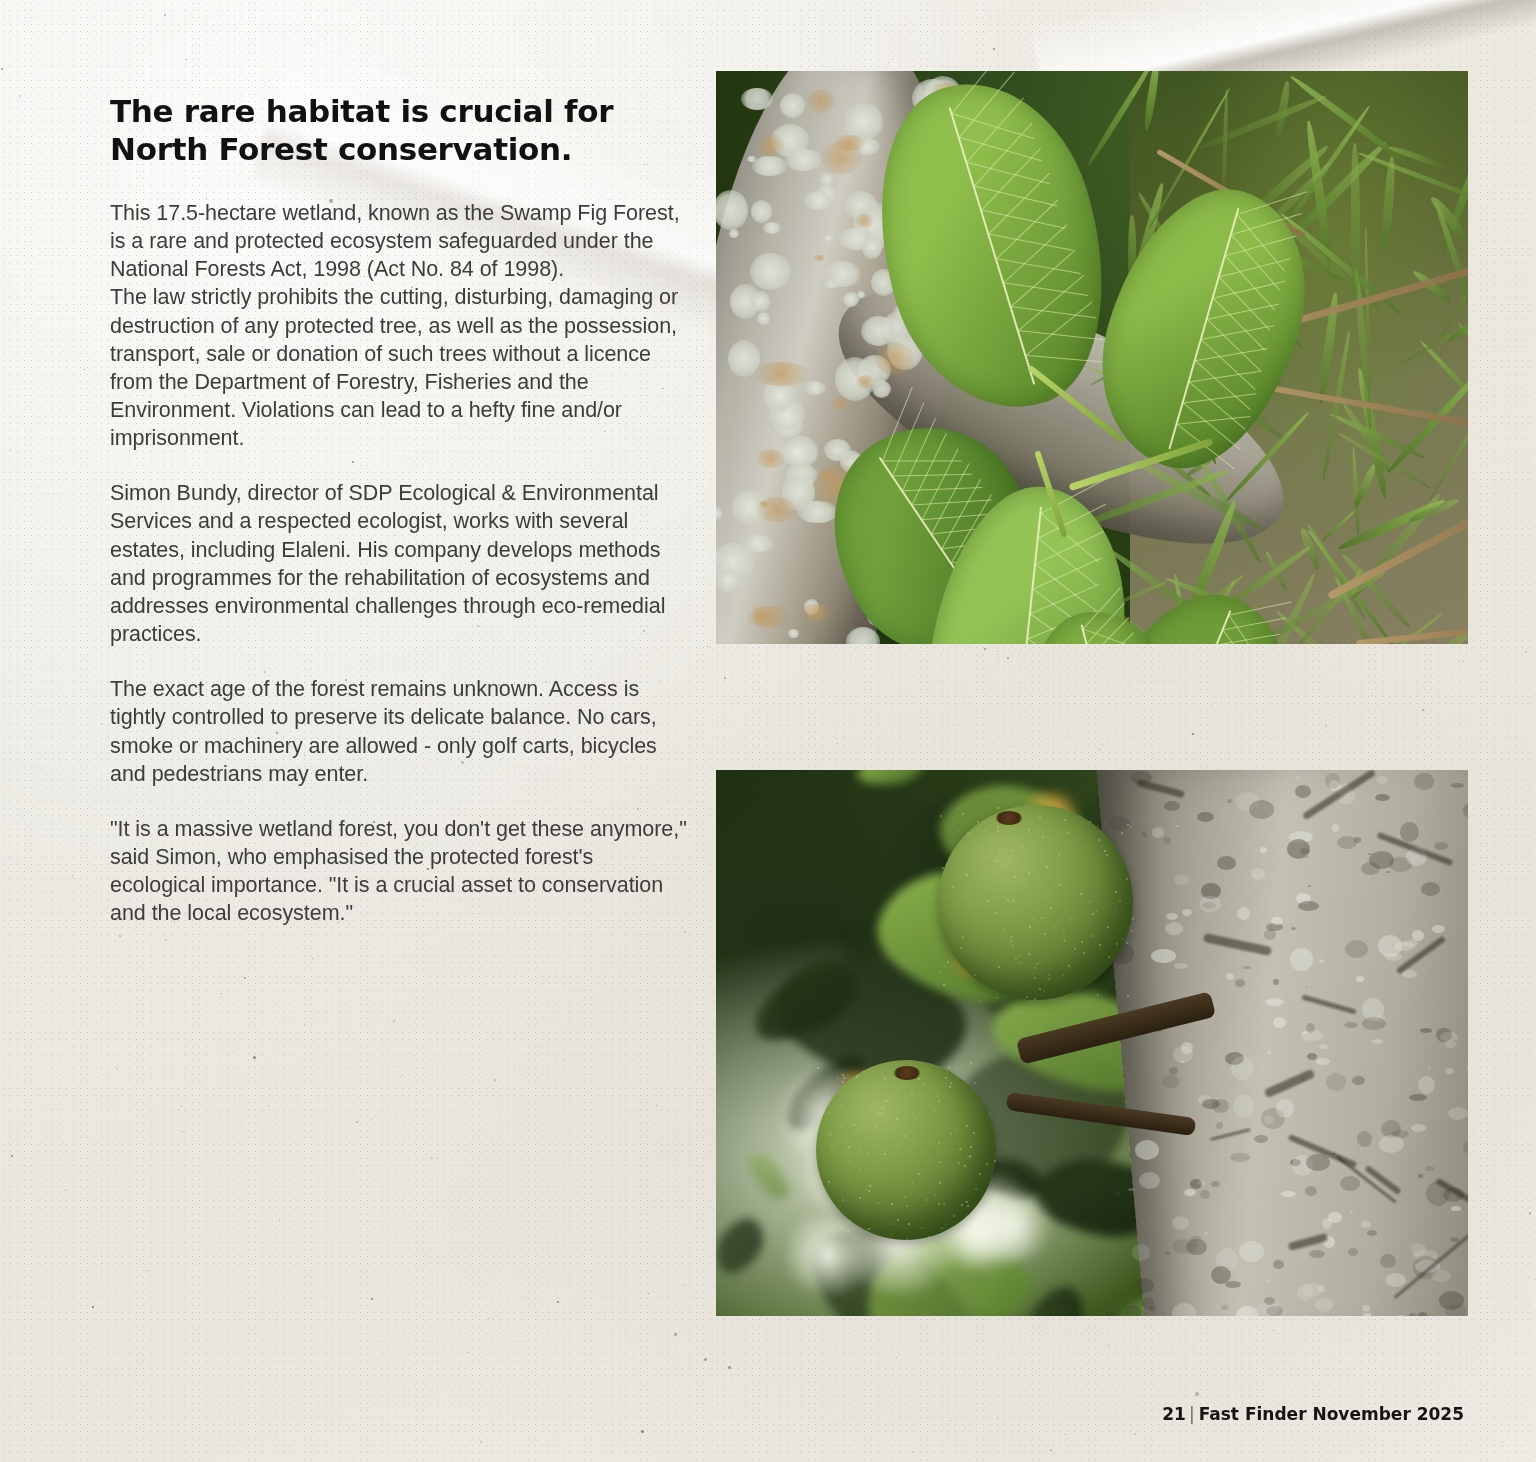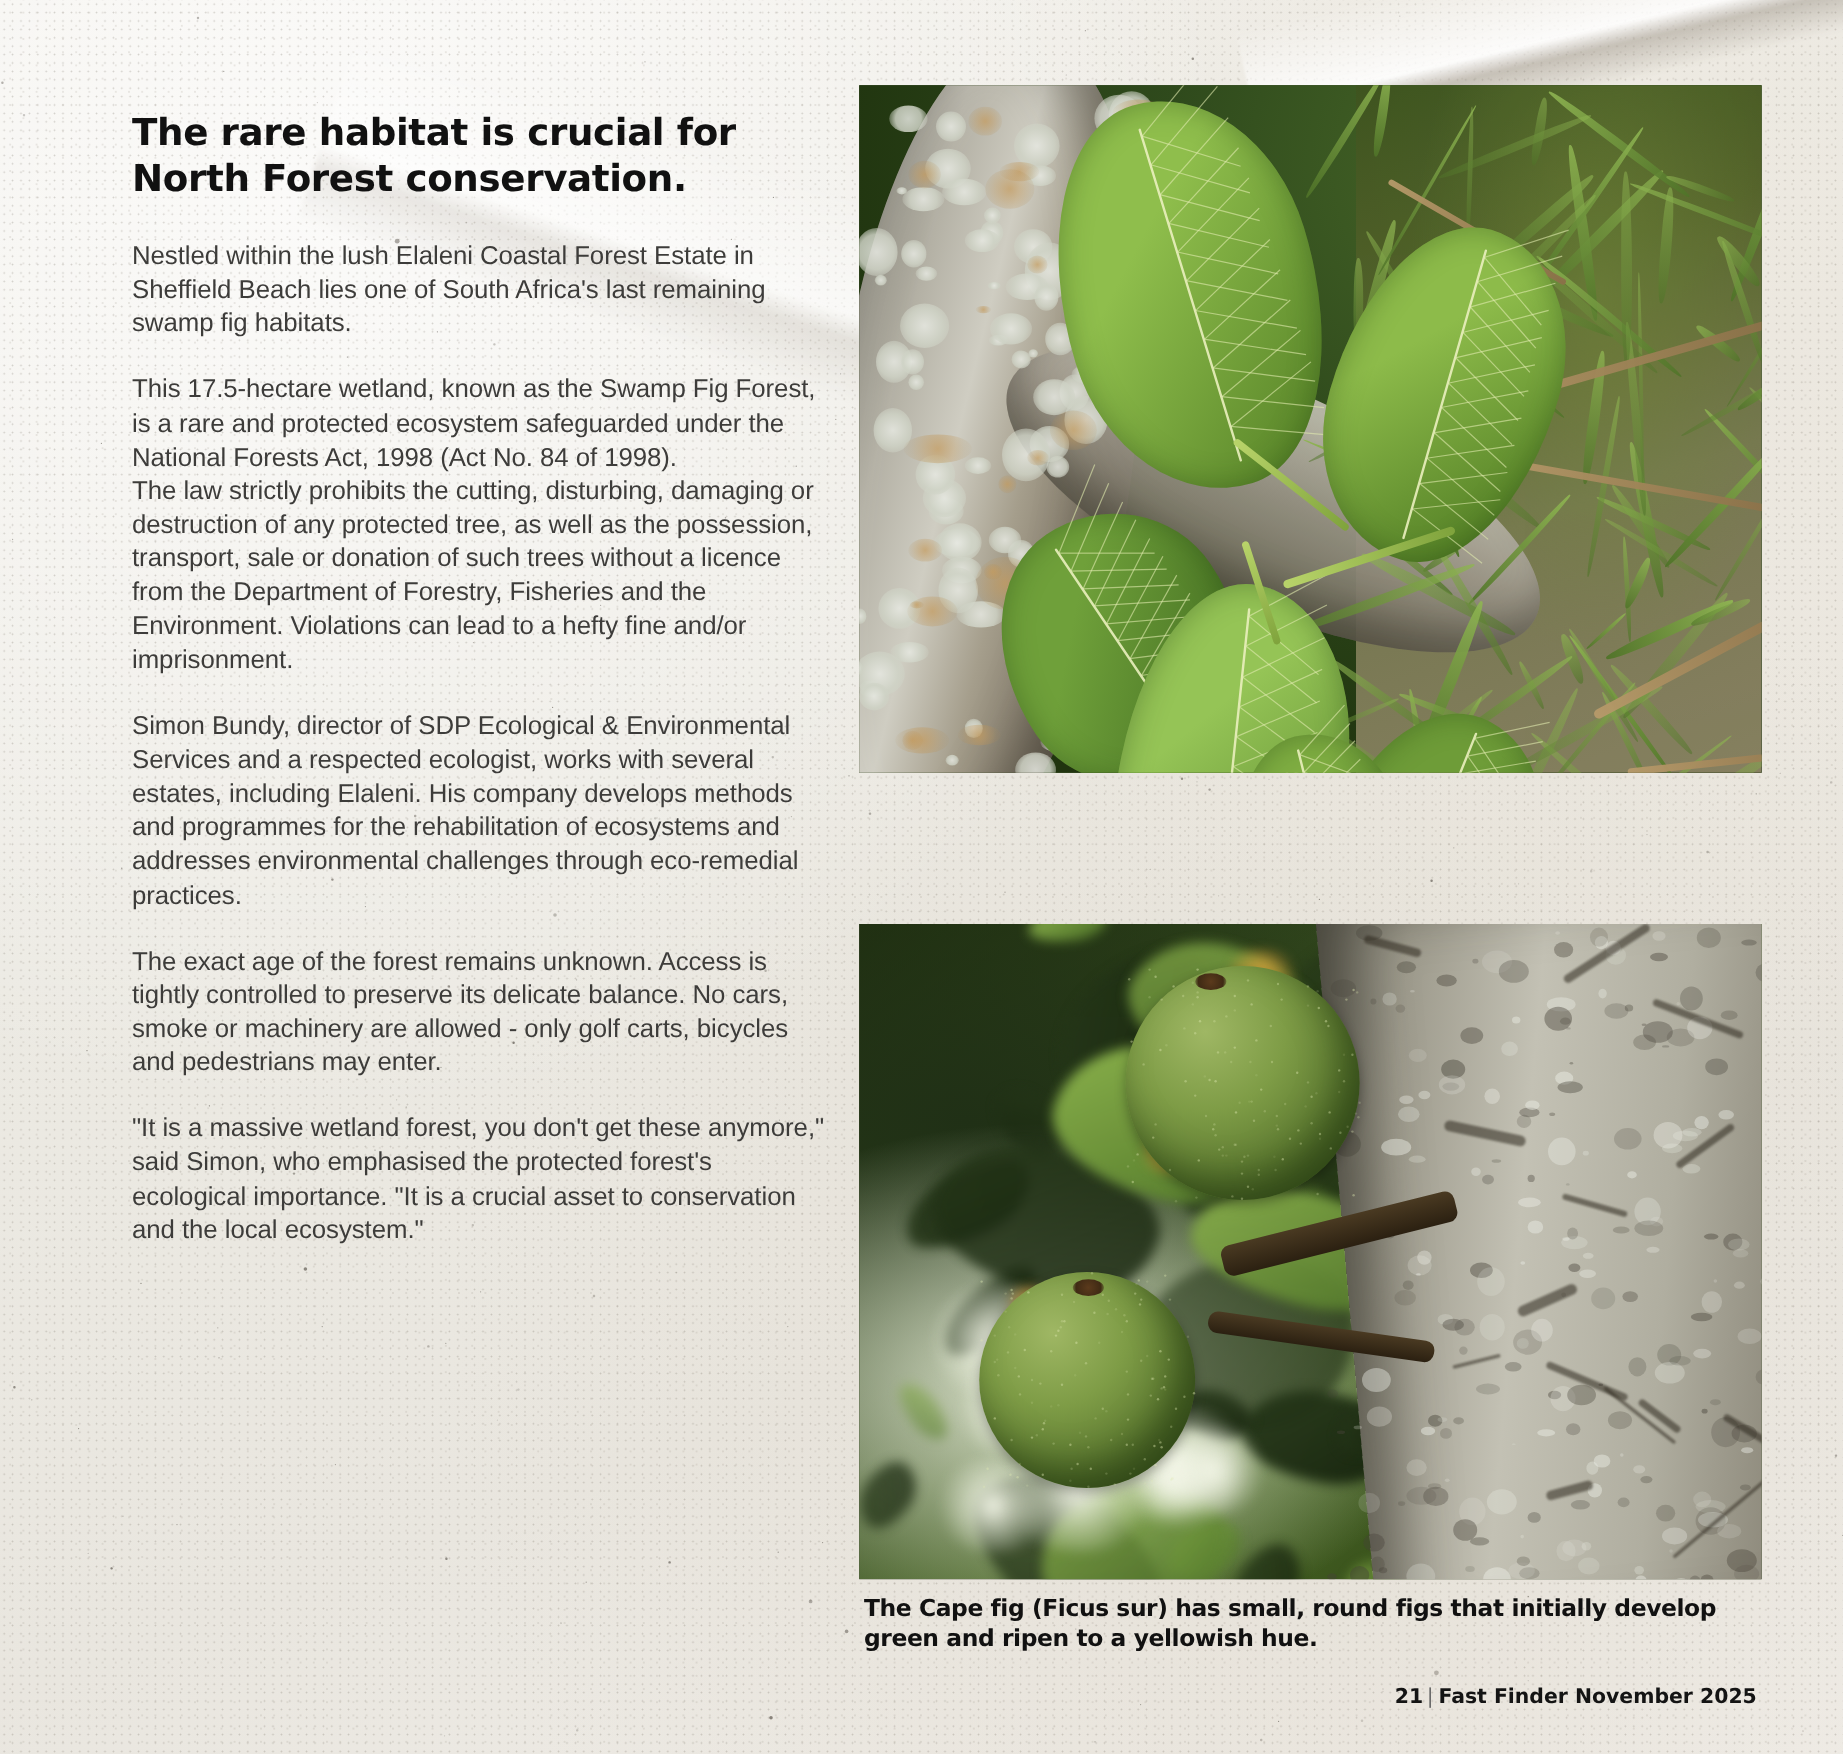--- a/index.html
+++ b/index.html
@@ -546,21 +546,20 @@
   </div>
 
 <div class="page">
 
   <div class="left-col">
 
     <h1 class="headline">The rare habitat is crucial for North Forest conservation.</h1>
 
 
     <div class="body-copy" id="body-copy">
-        <p>Nestled within the lush Elaleni Coastal Forest Estate in Sheffield Beach lies one of South Africa's last remaining swamp fig habitats.</p>
         <p>This 17.5-hectare wetland, known as the Swamp Fig Forest, is a rare and protected ecosystem safeguarded under the National Forests Act, 1998 (Act No. 84 of 1998).<br>The law strictly prohibits the cutting, disturbing, damaging or destruction of any protected tree, as well as the possession, transport, sale or donation of such trees without a licence from the Department of Forestry, Fisheries and the Environment. Violations can lead to a hefty fine and/or imprisonment.</p>
         <p>Simon Bundy, director of SDP Ecological &amp; Environmental Services and a respected ecologist, works with several estates, including Elaleni. His company develops methods and programmes for the rehabilitation of ecosystems and addresses environmental challenges through eco-remedial practices.</p>
         <p>The exact age of the forest remains unknown. Access is tightly controlled to preserve its delicate balance. No cars, smoke or machinery are allowed - only golf carts, bicycles and pedestrians may enter.</p>
         <p>"It is a massive wetland forest, you don't get these anymore," said Simon, who emphasised the protected forest's ecological importance. "It is a crucial asset to conservation and the local ecosystem."</p>
       </div>
   </div>
 
   <div class="right-col">
 
     <div class="photo" id="photo-one">
@@ -1388,20 +1387,19 @@
             <div class="speck" style="left: 154px; top: 86px; opacity: 0.78;"></div>
             <div class="speck" style="left: 143px; top: 88px; opacity: 0.52;"></div>
             <div class="speck" style="left: 112px; top: 176px; opacity: 0.44;"></div>
             <div class="speck" style="left: 26px; top: 14px; opacity: 0.77;"></div>
             <div class="speck" style="left: 130px; top: 9px; opacity: 0.22;"></div>
             <div class="navel" style="left: 78px; top: 6px;"></div>
           </div>
         </div>
     </div>
 
-    <p class="caption">The Cape fig (Ficus sur) has small, round figs that initially develop green and ripen to a yellowish hue.</p>
   </div>
 
   <div class="footer">
     <span class="pg">21</span><span class="sep">|</span><span class="pub">Fast Finder November 2025</span>
   </div>
 
 </div>
 
 </body></html>

